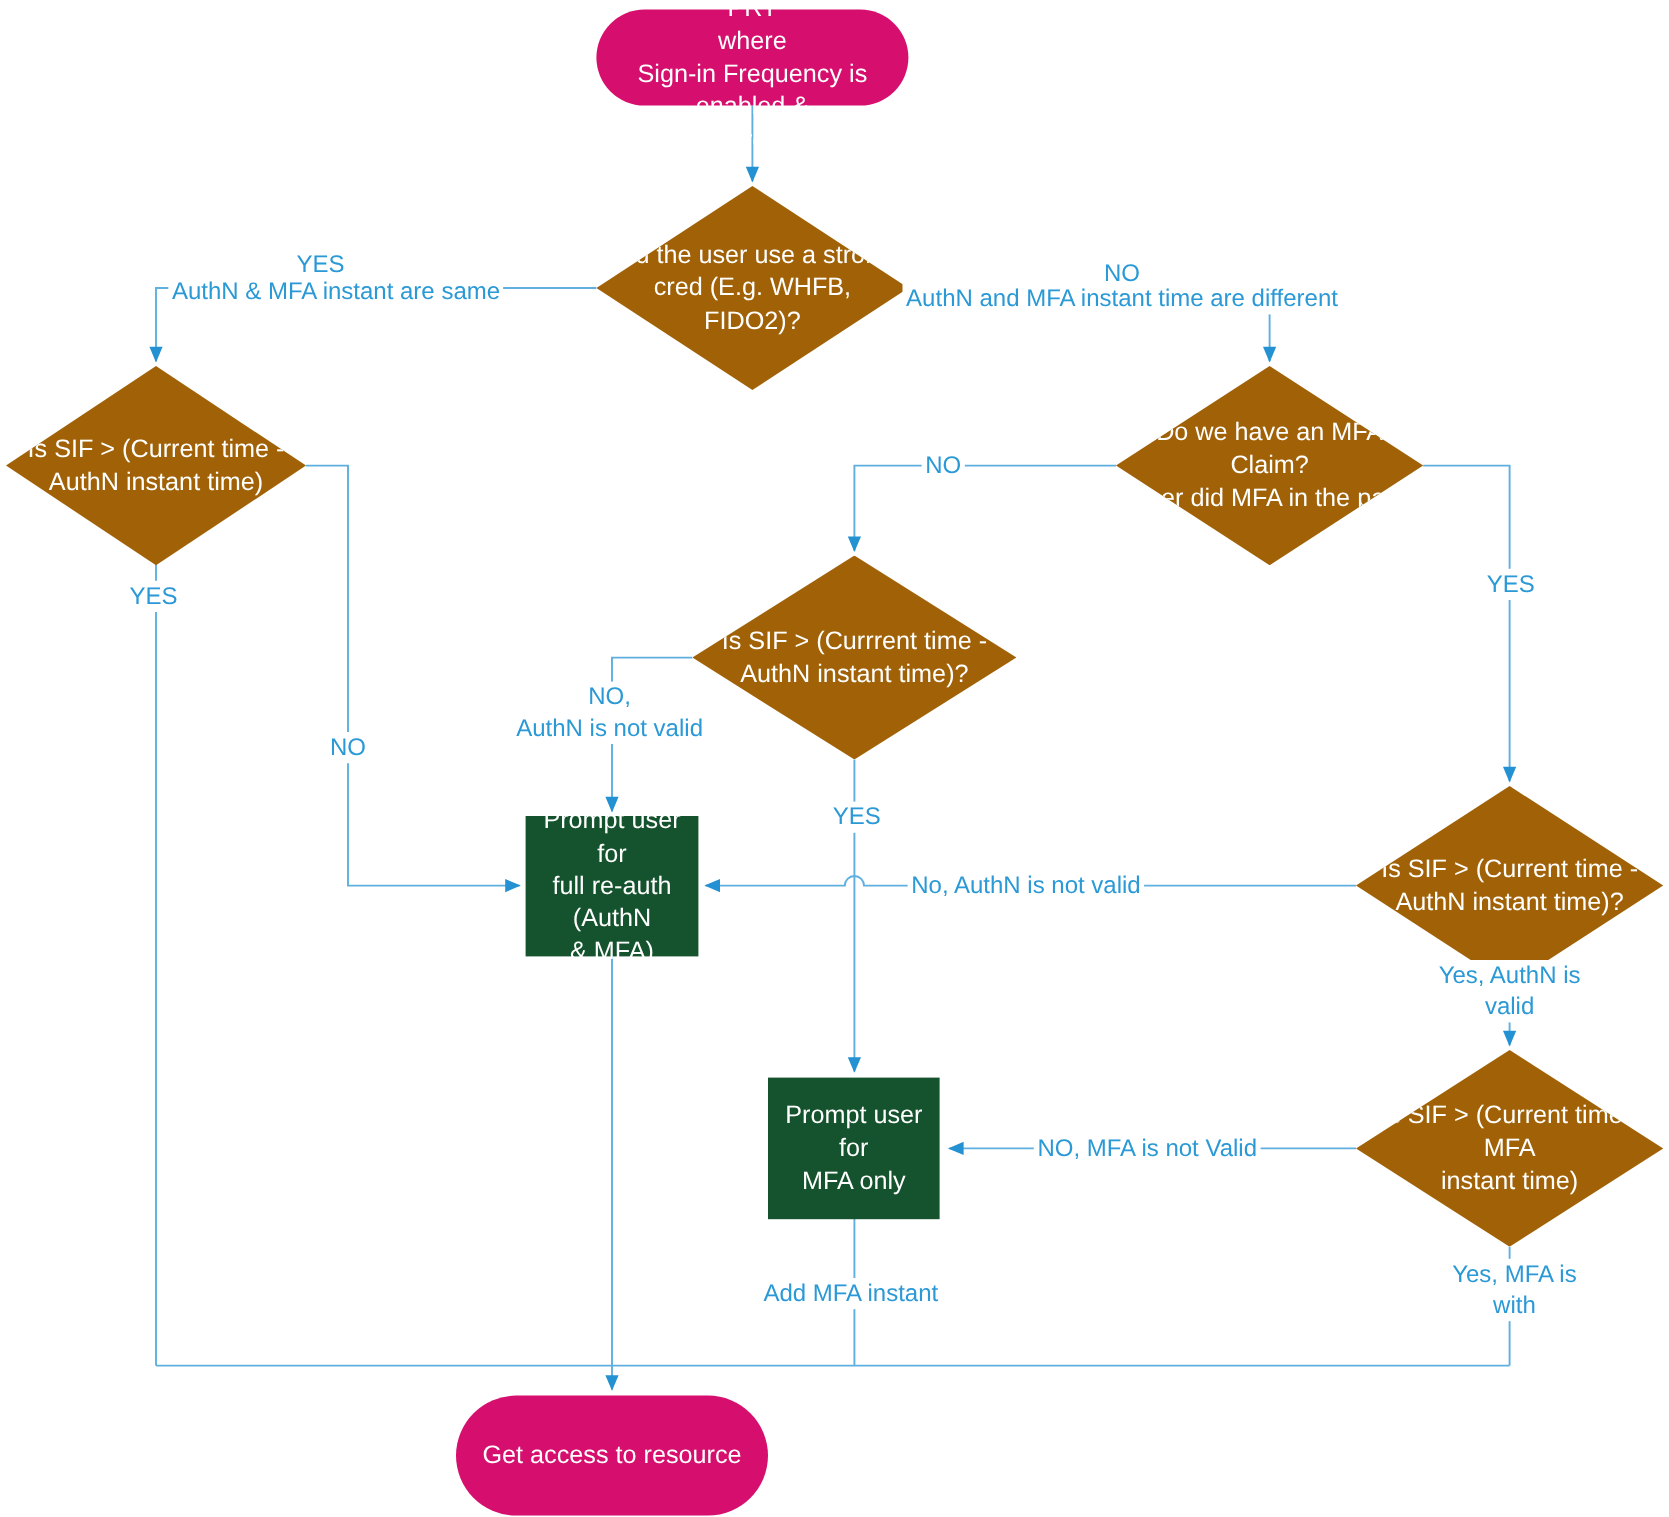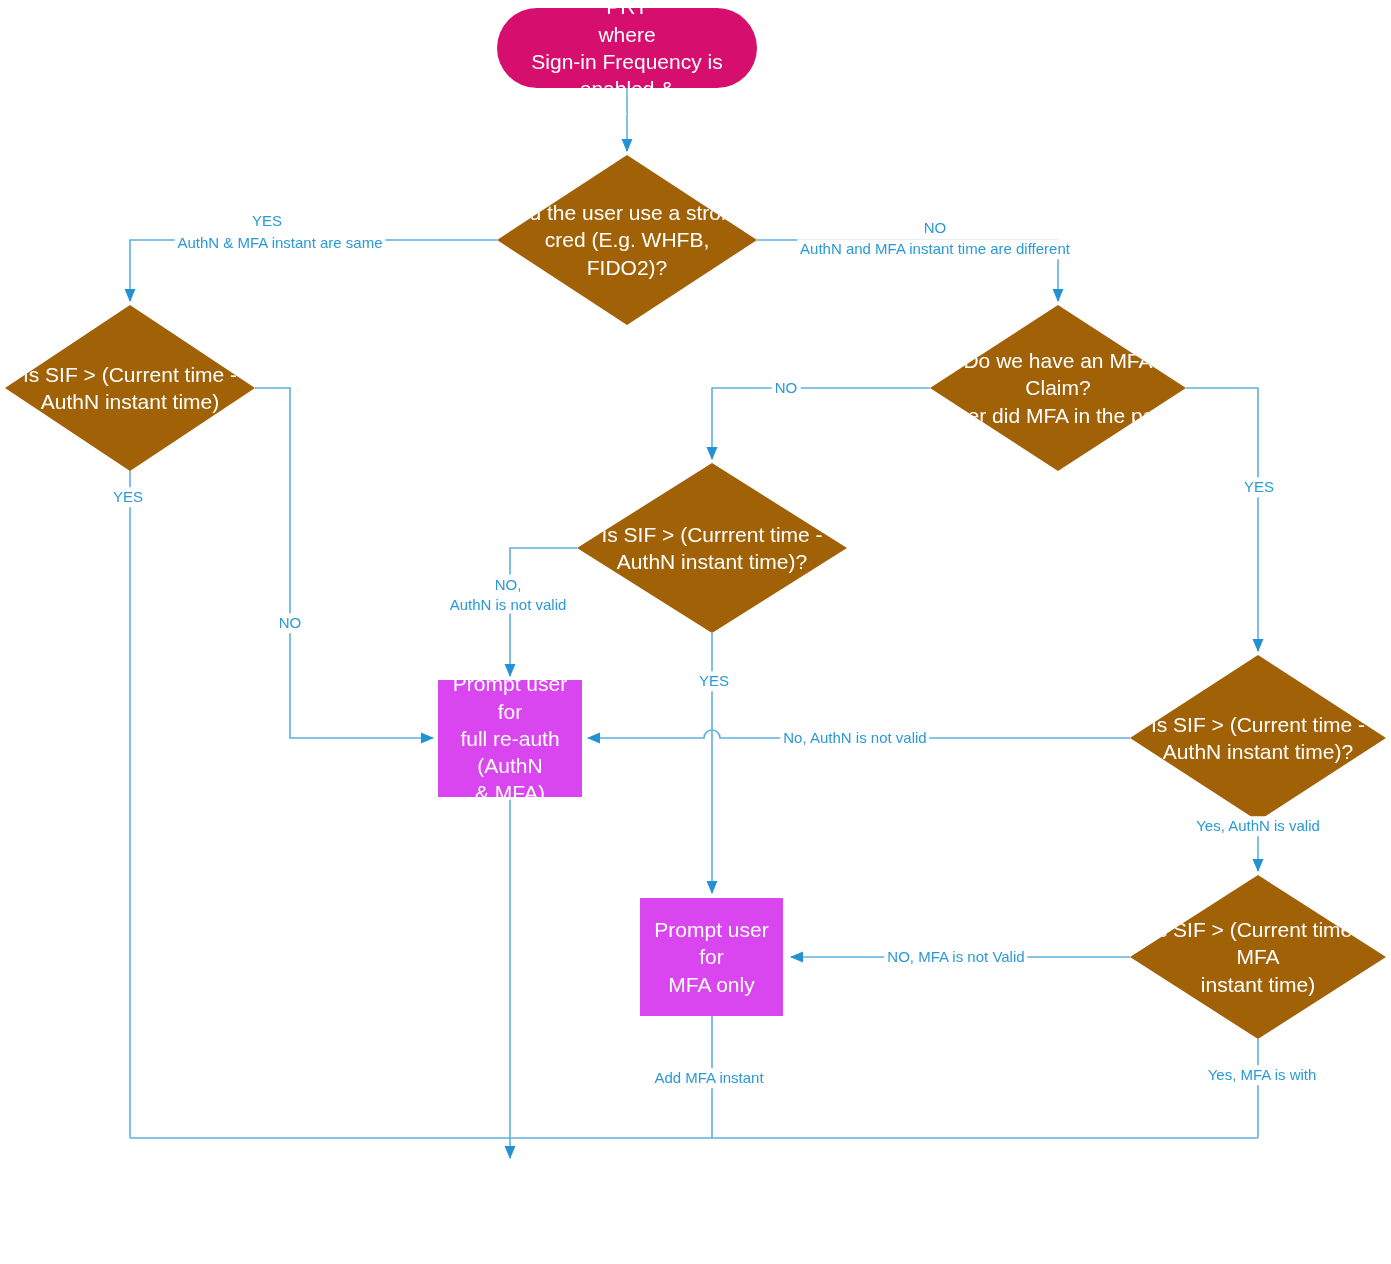--- a/index.html
+++ b/index.html
@@ -22,27 +22,27 @@
     z-index:2;
     font-size:21px;
     line-height:1.3;
   }
   .node span{white-space:pre-line;display:block;padding:0 6px;}
   .terminator{background:#D60F6F;}
   .diamond{
     background:#a16207;
     clip-path:polygon(50% 0, 100% 50%, 50% 100%, 0 50%);
   }
-  .process{background:#d946ef;}
+  .process{background:#14532d;}
   .edge-label{
     position:absolute;
     transform:translate(-50%,-50%);
     background:#ffffff;
     color:#2B99D6;
-    font-size:15px;
+    font-size:20px;
     line-height:1.3;
     white-space:pre-line;
     text-align:center;
     padding:0 3px;
     z-index:3;
   }
 </style>
 </head>
 <body>
 
@@ -115,20 +115,23 @@
     <span>Prompt user for
 full re-auth (AuthN
 &amp; MFA)</span>
   </div>
 
   <div class="node process" style="left:640px;top:898px;width:143px;height:118px;">
     <span>Prompt user for
 MFA only</span>
   </div>
 
+  <div class="node terminator" style="left:380px;top:1163px;width:260px;height:100px;border-radius:50px;">
+    <span>Get access to resource</span>
+  </div>
 
   <div class="edge-label" style="left:267px;top:221px;">YES</div>
   <div class="edge-label" style="left:280px;top:243px;">AuthN &amp; MFA instant are same</div>
   <div class="edge-label" style="left:935px;top:228px;">NO</div>
   <div class="edge-label" style="left:935px;top:249px;">AuthN and MFA instant time are different</div>
   <div class="edge-label" style="left:786px;top:388px;">NO</div>
   <div class="edge-label" style="left:1259px;top:487px;">YES</div>
   <div class="edge-label" style="left:128px;top:497px;">YES</div>
   <div class="edge-label" style="left:290px;top:623px;">NO</div>
   <div class="edge-label" style="left:508px;top:594px;">NO,

